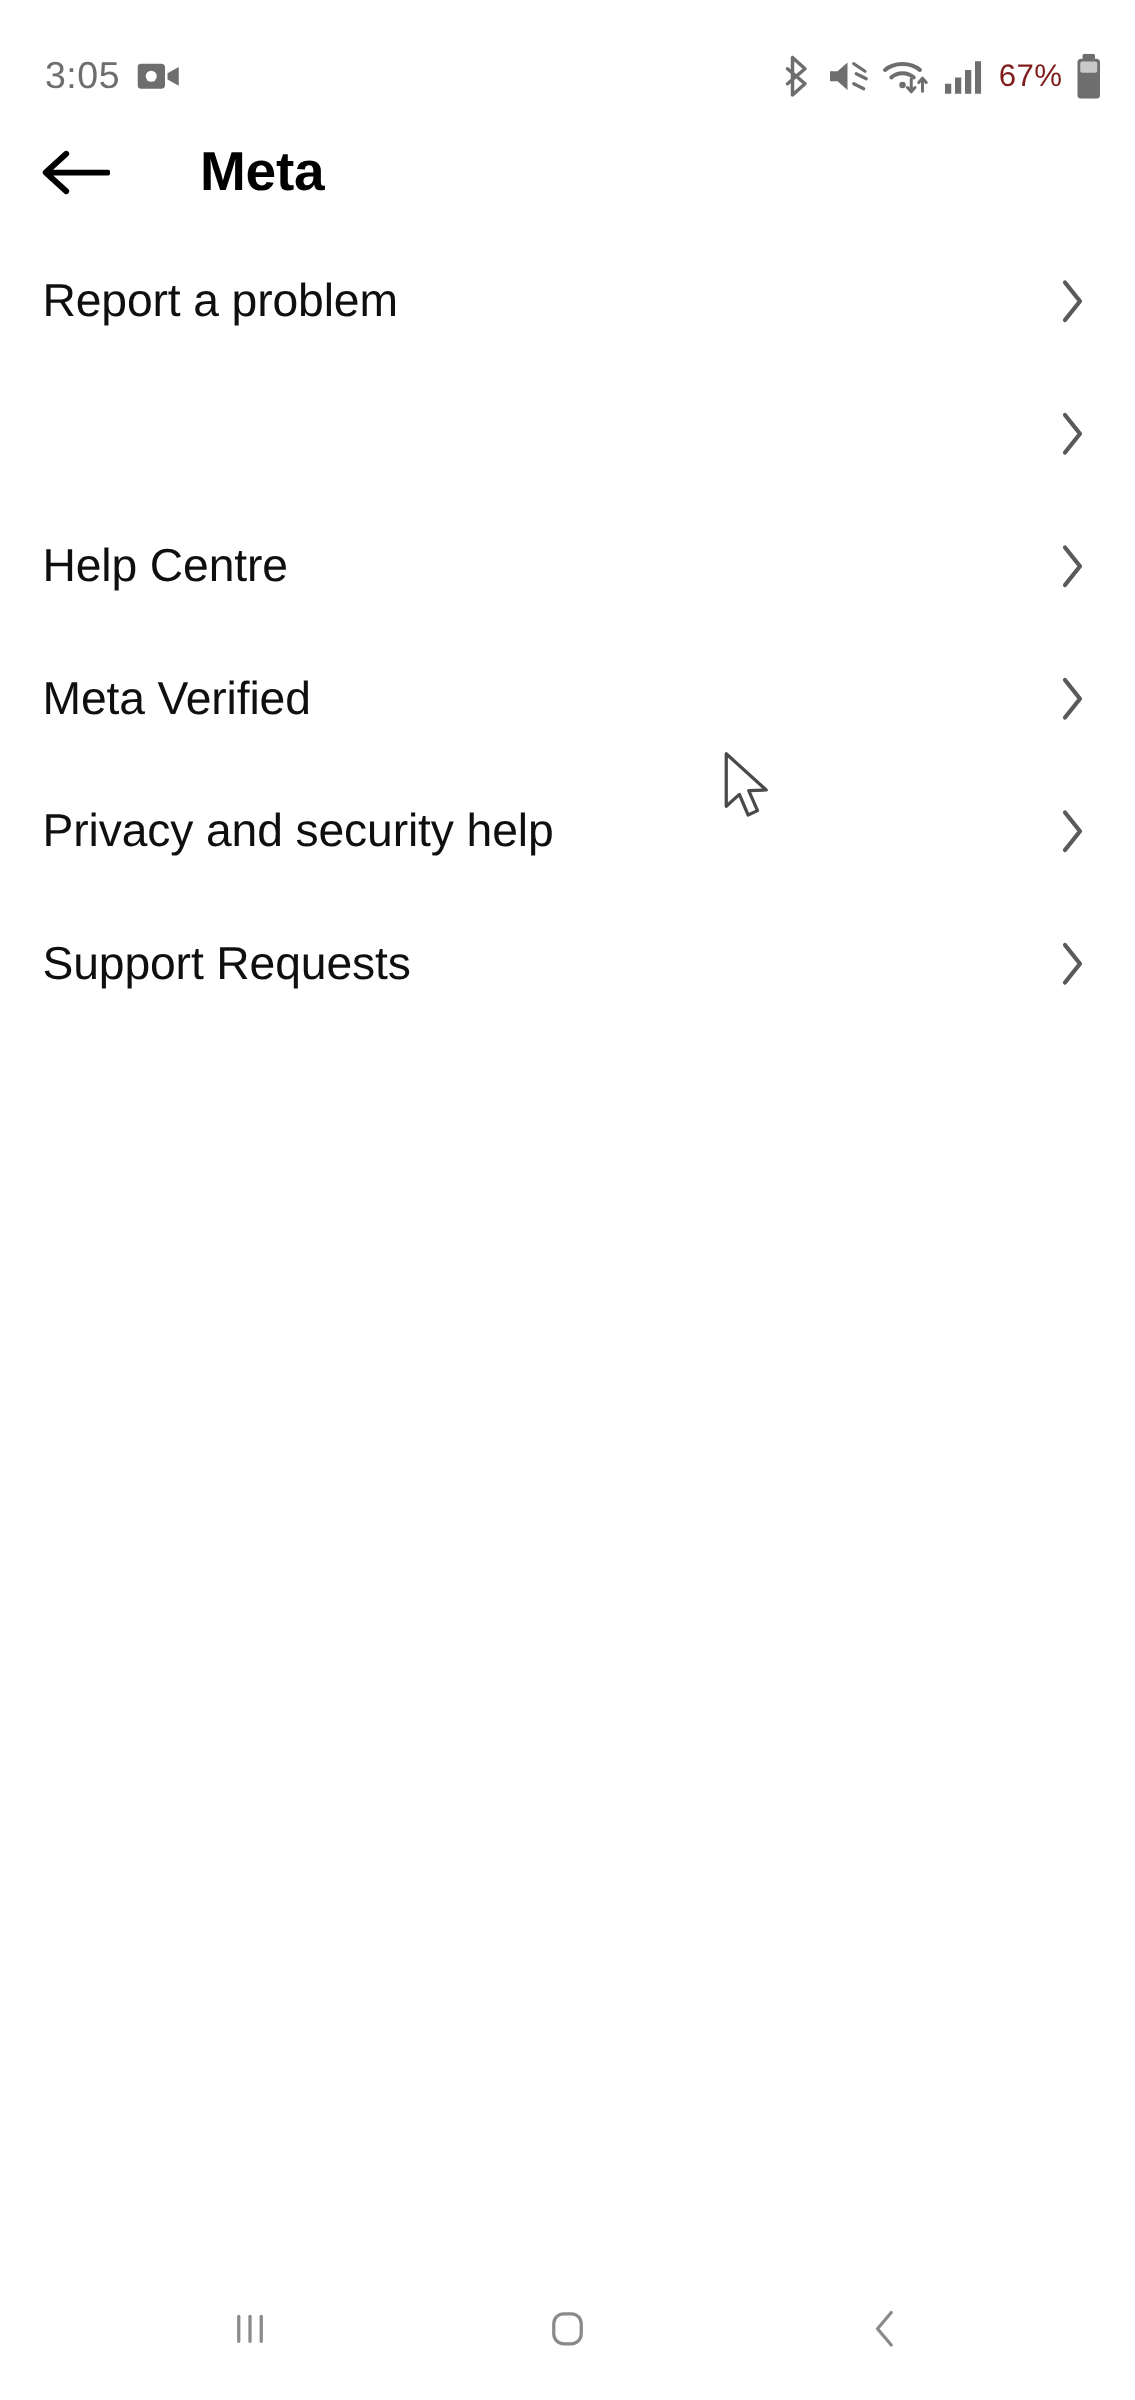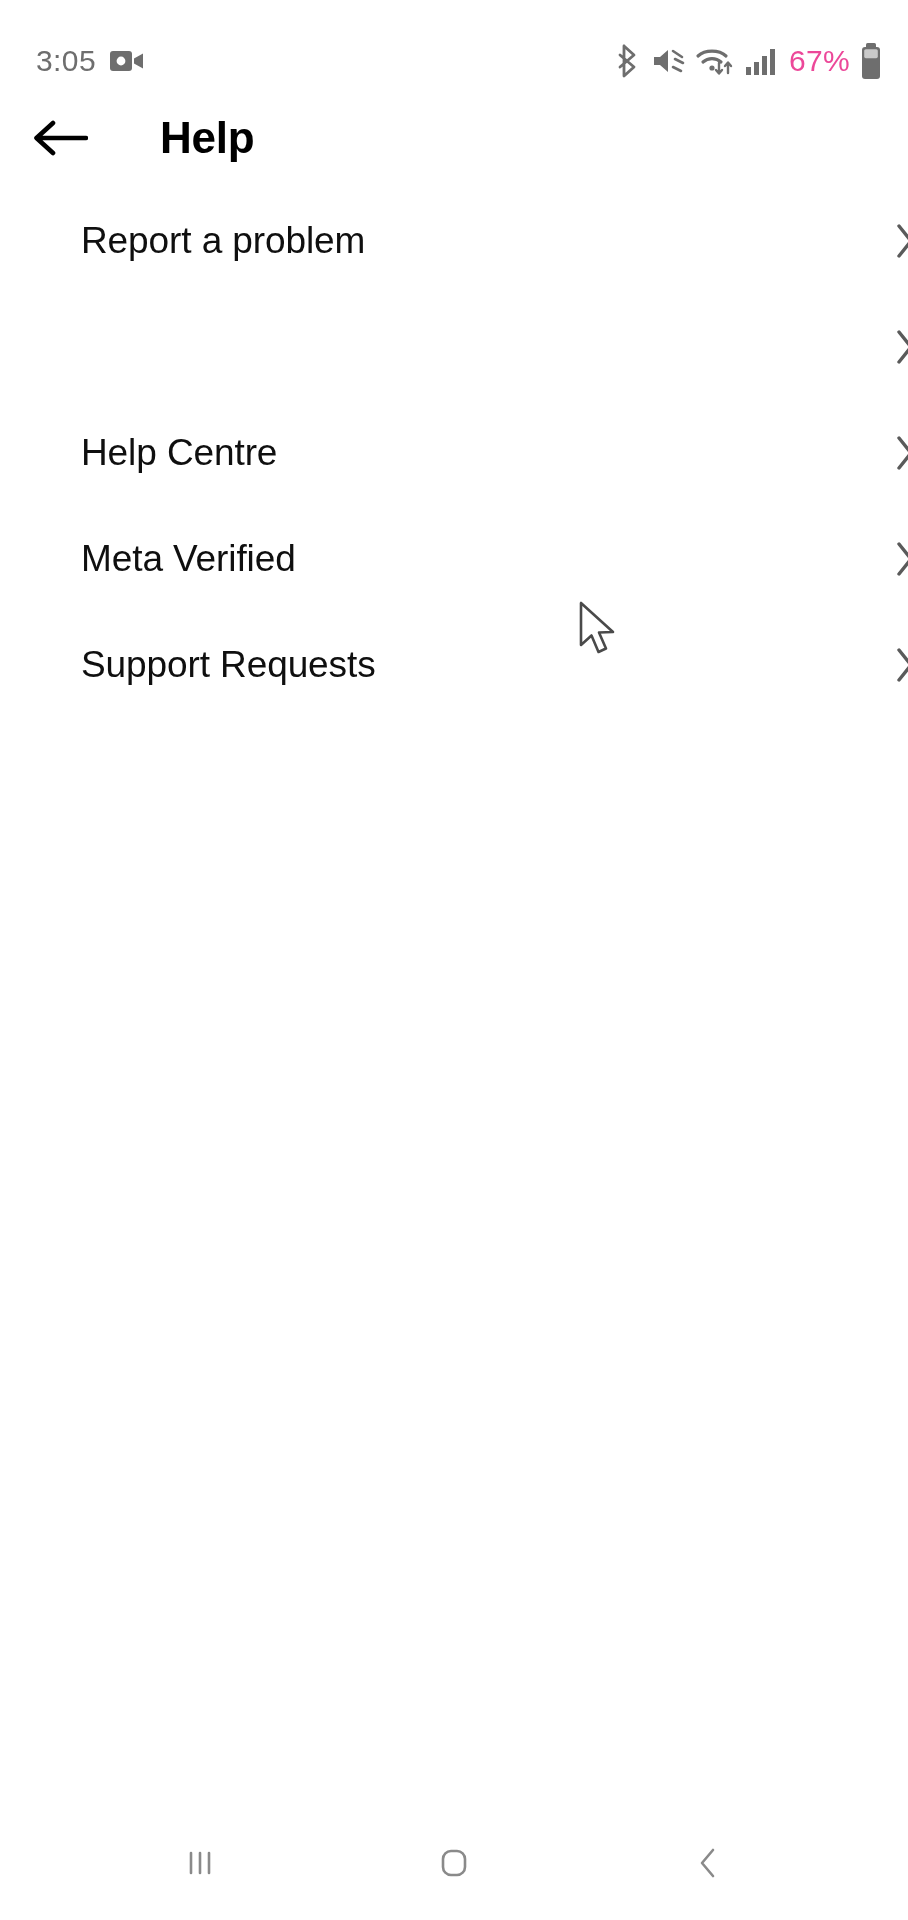--- a/index.html
+++ b/index.html
@@ -29,21 +29,21 @@
     font-size:30px; color:#6e6e6e;
     letter-spacing:0.4px;
     font-family:"Liberation Sans", sans-serif;
   }
   #status-right {
     position:absolute; right:26px; top:0; height:88px;
     display:flex; align-items:center; gap:10px;
   }
   .sicon { display:block; }
   #battery-text {
-    font-size:30px; color:#ec4899;
+    font-size:25px; color:#7f1d1d;
     letter-spacing:0.3px; margin-left:4px;
   }
 
   
   #header {
     position:absolute; top:88px; left:0;
     width:908px; height:100px;
     display:flex; align-items:center;
   }
   #back-button {
@@ -55,21 +55,20 @@
   #page-title {
     position:absolute; left:160px;
     font-size:44px; font-weight:bold; color:#000000;
     letter-spacing:-0.2px;
   }
 
   
   #help-list {
     position:absolute; top:188px; left:0;
     width:820px;
-    padding-left:47px;
   }
   .list-row {
     position:relative;
     width:908px; height:106px;
     display:flex; align-items:center;
     cursor:pointer;
   }
   .row-label {
     position:absolute; left:34px;
     font-size:37px; color:#0f0f0f;
@@ -163,21 +162,21 @@
   </div>
 
   <div id="header">
 
     <div id="back-button">
       <svg width="56" height="44" viewBox="0 0 56 44">
         <path d="M54 22 L5 22 M21 7 L4.5 22 L21 37" stroke="#000000" stroke-width="4.6" fill="none" stroke-linecap="round" stroke-linejoin="round"></path>
       </svg>
     </div>
 
-    <div id="page-title">Help</div>
+    <div id="page-title">Meta</div>
   </div>
 
   <div id="help-list">
 
   <div class="list-row">
         <span class="row-label">Report a problem</span>
         <span class="row-chevron">
           <svg width="26" height="44" viewBox="0 0 26 44">
             <path d="M7 7 L19 22 L7 37" stroke="#5a5a5a" stroke-width="3.4" fill="none" stroke-linecap="round" stroke-linejoin="round"></path>
           </svg>
@@ -193,20 +192,28 @@
       <div class="list-row">
         <span class="row-label">Help Centre</span>
         <span class="row-chevron">
           <svg width="26" height="44" viewBox="0 0 26 44">
             <path d="M7 7 L19 22 L7 37" stroke="#5a5a5a" stroke-width="3.4" fill="none" stroke-linecap="round" stroke-linejoin="round"></path>
           </svg>
         </span>
       </div>
       <div class="list-row">
         <span class="row-label">Meta Verified</span>
+        <span class="row-chevron">
+          <svg width="26" height="44" viewBox="0 0 26 44">
+            <path d="M7 7 L19 22 L7 37" stroke="#5a5a5a" stroke-width="3.4" fill="none" stroke-linecap="round" stroke-linejoin="round"></path>
+          </svg>
+        </span>
+      </div>
+      <div class="list-row">
+        <span class="row-label">Privacy and security help</span>
         <span class="row-chevron">
           <svg width="26" height="44" viewBox="0 0 26 44">
             <path d="M7 7 L19 22 L7 37" stroke="#5a5a5a" stroke-width="3.4" fill="none" stroke-linecap="round" stroke-linejoin="round"></path>
           </svg>
         </span>
       </div>
       <div class="list-row">
         <span class="row-label">Support Requests</span>
         <span class="row-chevron">
           <svg width="26" height="44" viewBox="0 0 26 44">

